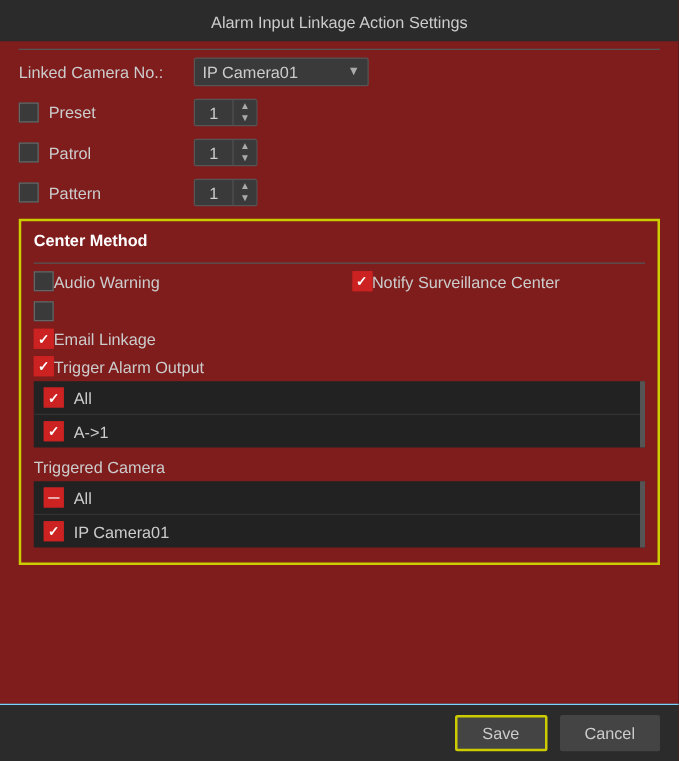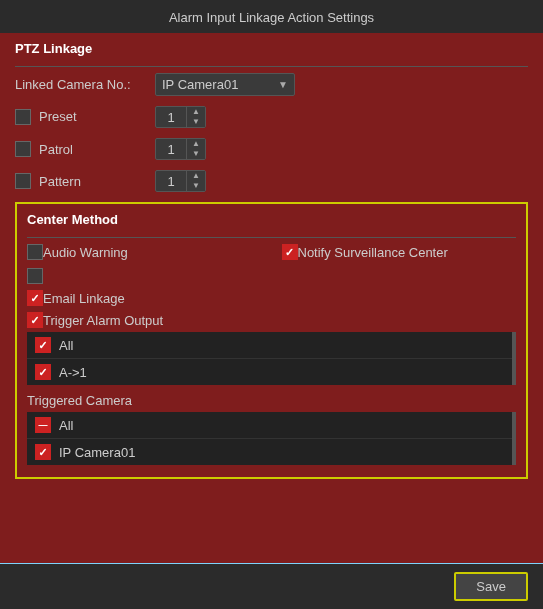--- a/index.html
+++ b/index.html
@@ -200,21 +200,20 @@
     }
   </style>
 </head>
 <body>
 
 <div class="dialog">
   <div class="title-bar">Alarm Input Linkage Action Settings</div>
 
   <div class="content">
 
-    <div class="section-title">PTZ Linkage</div>
     <hr class="divider">
 
     <div class="field-row">
       <div class="field-label">Linked Camera No.:</div>
       <div class="dropdown-wrapper">
         <span class="dropdown-value">IP Camera01</span>
         <span class="dropdown-arrow">▼</span>
       </div>
     </div>
 
@@ -315,14 +314,15 @@
             <div class="cb checked"></div>
             <span>IP Camera01</span>
           </div>
         </div>
       </div>
     </div>
   </div>
 
   <div class="footer">
     <button class="footer-btn btn-save">Save</button>
+    <button class="footer-btn btn-cancel">Cancel</button>
   </div>
 </div>
 
 </body></html>

